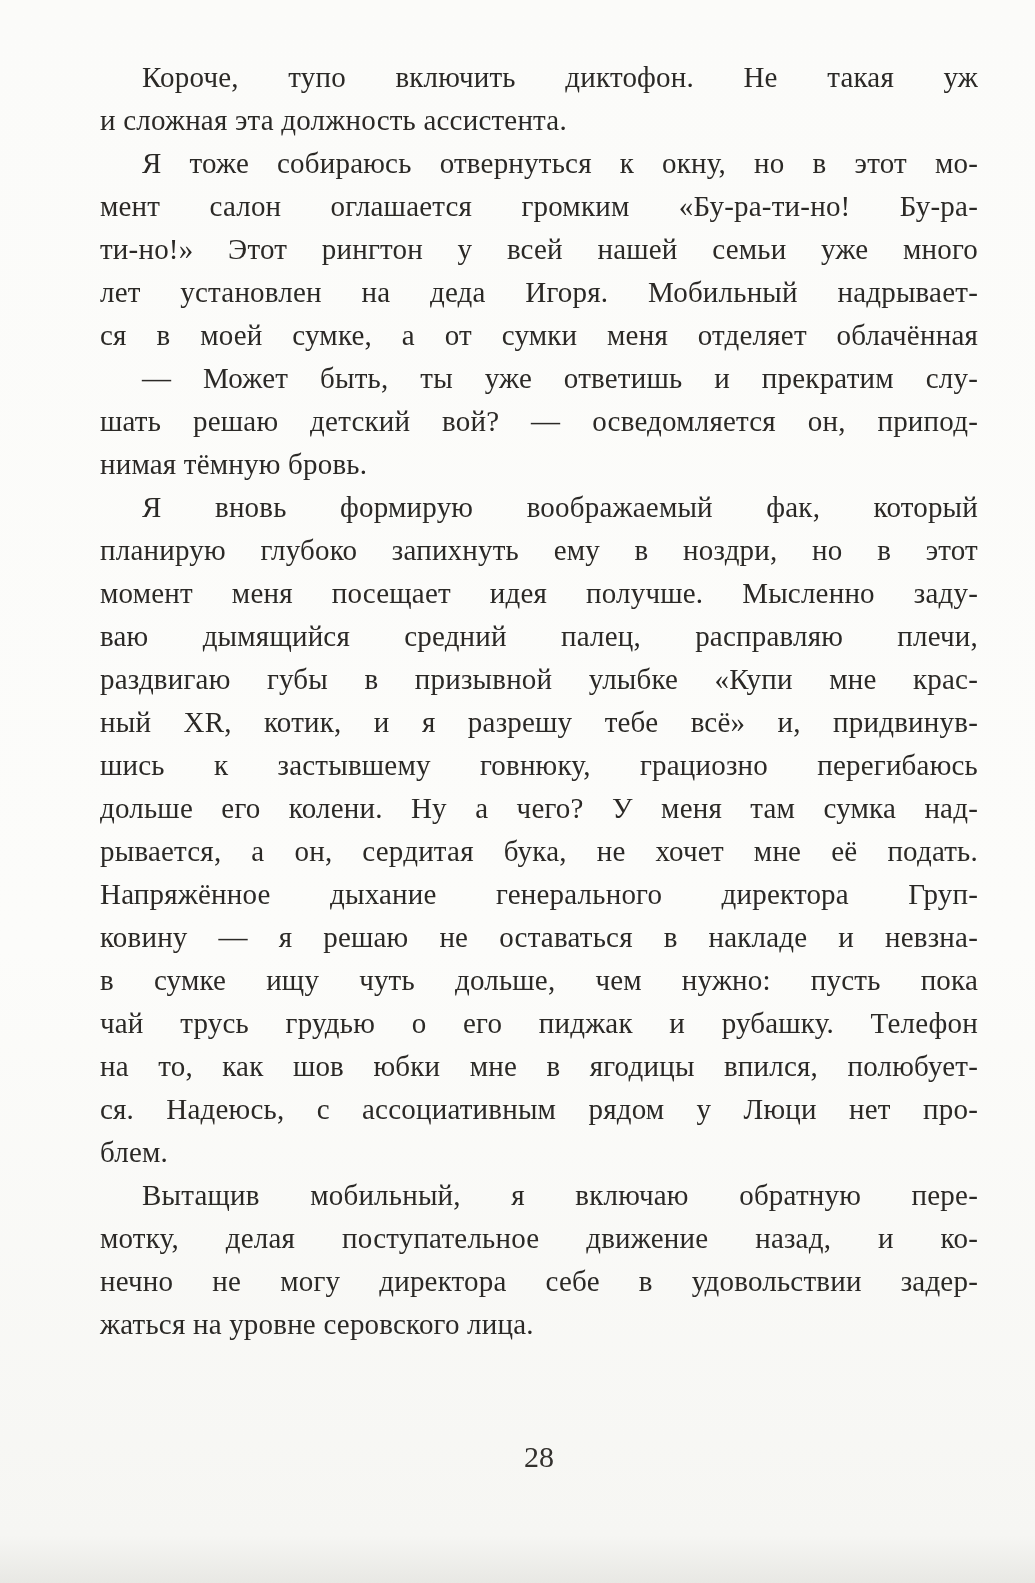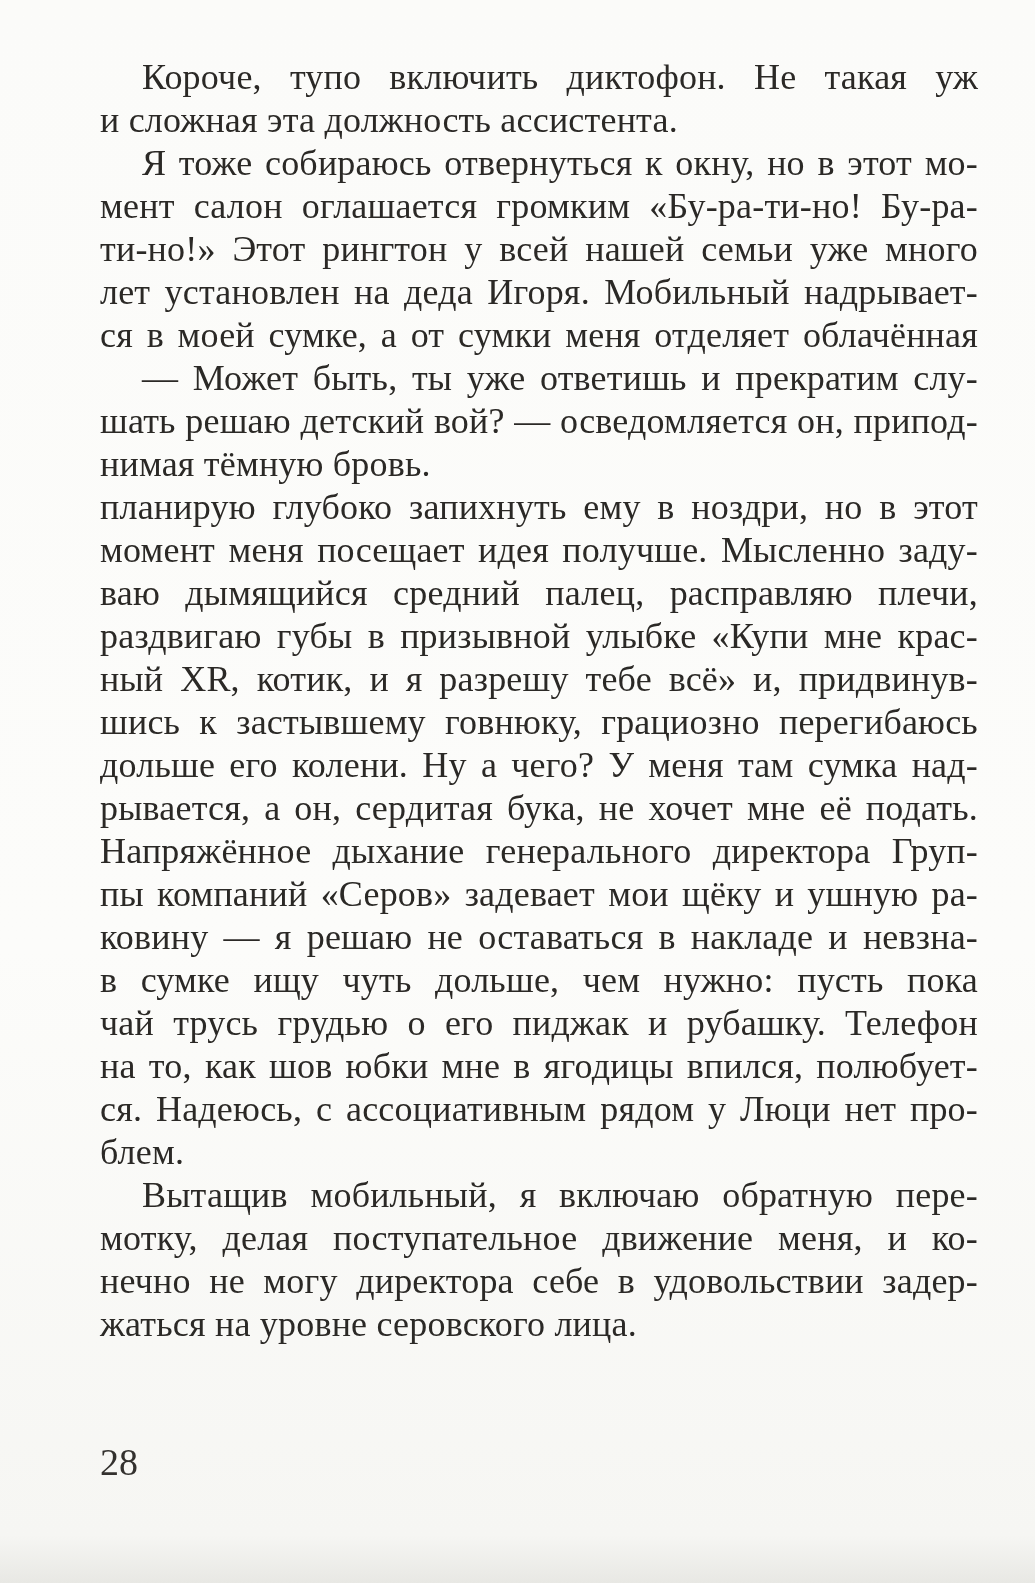--- a/index.html
+++ b/index.html
@@ -18,39 +18,40 @@
     overflow: hidden;
     box-sizing: border-box;
   }
   .text-block {
     position: absolute;
     left: 100px;
     top: 56px;
     width: 878px;
   }
   .line {
-    font-size: 36px;
+    font-size: 29px;
     line-height: 43px;
     text-align: justify;
     text-align-last: justify;
     white-space: normal;
     letter-spacing: 0.2px;
   }
   .line.first {
     text-indent: 42px;
   }
   .line.last {
     text-align-last: left;
   }
   .page-number {
     position: absolute;
     left: 100px;
     top: 1440px;
     width: 878px;
-    font-size: 38px;
+    text-align: center;
+    font-size: 30px;
     color: #33312e;
   }
 </style>
 </head>
 <body>
 
 <div class="book-page">
   <div class="text-block">
       <div>
         <div class="line first">Короче, тупо включить диктофон. Не такая уж</div>
@@ -62,38 +63,38 @@
         <div class="line">ти-но!» Этот рингтон у всей нашей семьи уже много</div>
         <div class="line">лет установлен на деда Игоря. Мобильный надрывает-</div>
         <div class="line">ся в моей сумке, а от сумки меня отделяет облачённая</div>
       </div>
       <div>
         <div class="line first">— Может быть, ты уже ответишь и прекратим слу-</div>
         <div class="line">шать решаю детский вой? — осведомляется он, припод-</div>
         <div class="line last">нимая тёмную бровь.</div>
       </div>
       <div>
+        <div class="line first">Я вновь формирую воображаемый фак, который</div>
         <div class="line">планирую глубоко запихнуть ему в ноздри, но в этот</div>
         <div class="line">момент меня посещает идея получше. Мысленно заду-</div>
         <div class="line">ваю дымящийся средний палец, расправляю плечи,</div>
         <div class="line">раздвигаю губы в призывной улыбке «Купи мне крас-</div>
         <div class="line">ный XR, котик, и я разрешу тебе всё» и, придвинув-</div>
         <div class="line">шись к застывшему говнюку, грациозно перегибаюсь</div>
         <div class="line">дольше его колени. Ну а чего? У меня там сумка над-</div>
         <div class="line">рывается, а он, сердитая бука, не хочет мне её подать.</div>
         <div class="line">Напряжённое дыхание генерального директора Груп-</div>
-        <div class="line">пы компаний «Серов» задевает мои щёку и ушную ра-</div>
         <div class="line">ковину — я решаю не оставаться в накладе и невзна-</div>
         <div class="line">в сумке ищу чуть дольше, чем нужно: пусть пока</div>
         <div class="line">чай трусь грудью о его пиджак и рубашку. Телефон</div>
         <div class="line">на то, как шов юбки мне в ягодицы впился, полюбует-</div>
         <div class="line">ся. Надеюсь, с ассоциативным рядом у Люци нет про-</div>
         <div class="line last">блем.</div>
       </div>
       <div>
         <div class="line first">Вытащив мобильный, я включаю обратную пере-</div>
-        <div class="line">мотку, делая поступательное движение меня, и ко-</div>
+        <div class="line">мотку, делая поступательное движение назад, и ко-</div>
         <div class="line">нечно не могу директора себе в удовольствии задер-</div>
         <div class="line last">жаться на уровне серовского лица.</div>
       </div>
     </div>
   <div class="page-number">28</div>
 </div>
 
 </body></html>

